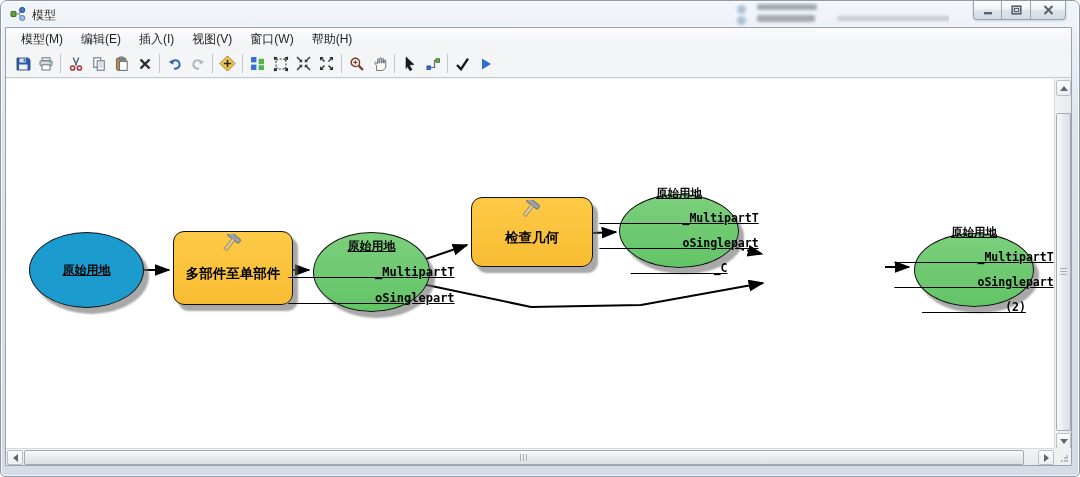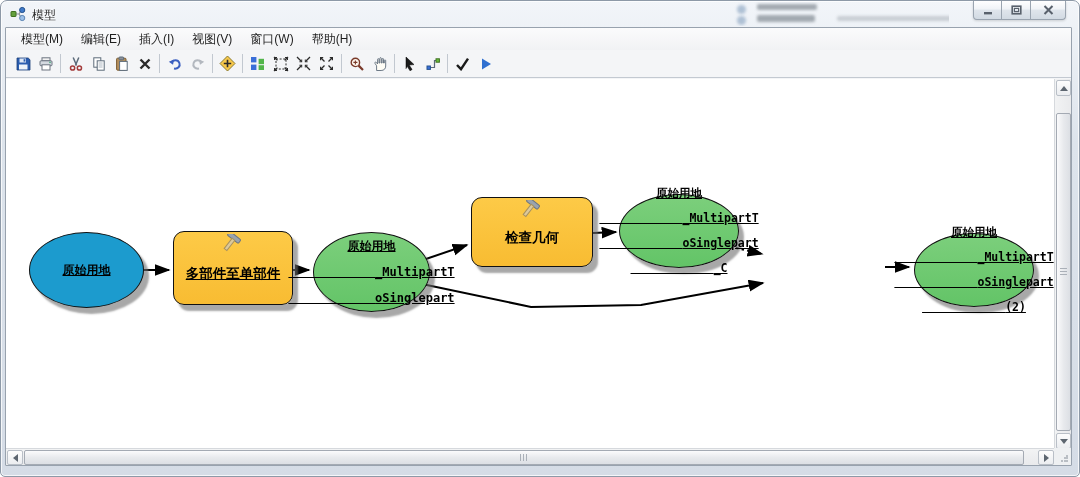--- a/index.html
+++ b/index.html
@@ -295,21 +295,21 @@
           <line x1="587" y1="154" x2="610" y2="153" stroke="#000" stroke-width="2" marker-end="url(#arr)"></line>
           <line x1="730" y1="169" x2="756" y2="175" stroke="#000" stroke-width="2" stroke-dasharray="2.5 3.2" marker-end="url(#arr)"></line>
           <polyline points="416,205 525,228 635,226 757,204" fill="none" stroke="#000" stroke-width="2" marker-end="url(#arr)"></polyline>
           <line x1="879" y1="188" x2="903" y2="188" stroke="#000" stroke-width="2" marker-end="url(#arr)"></line>
         </svg>
 
         <div class="node node-data blue" style="left:23px; top:153px; width:115px; height:76px;">
           <div class="node-label"><span>原始用地</span></div>
         </div>
 
-        <div class="node node-tool" style="left:167px; top:152px; width:120px; height:74px;text-decoration:underline;">
+        <div class="node node-tool" style="left:167px; top:152px; width:120px; height:74px;">
           <svg class="hammer" width="26" height="24" viewBox="0 0 26 24">
             <g transform="rotate(38 13 7)">
               <rect x="3" y="2.5" width="14" height="4.6" rx="1.4" fill="#9aa3ad" stroke="#6b7480"></rect>
               <rect x="9" y="6.6" width="3.4" height="13" fill="#dcc99c" stroke="#a8925f"></rect>
             </g>
           </svg>
           <span style="margin-top:12px;">多部件至单部件</span>
         </div>
 
         <div class="node node-data green" style="left:307px; top:153px; width:117px; height:80px;">

